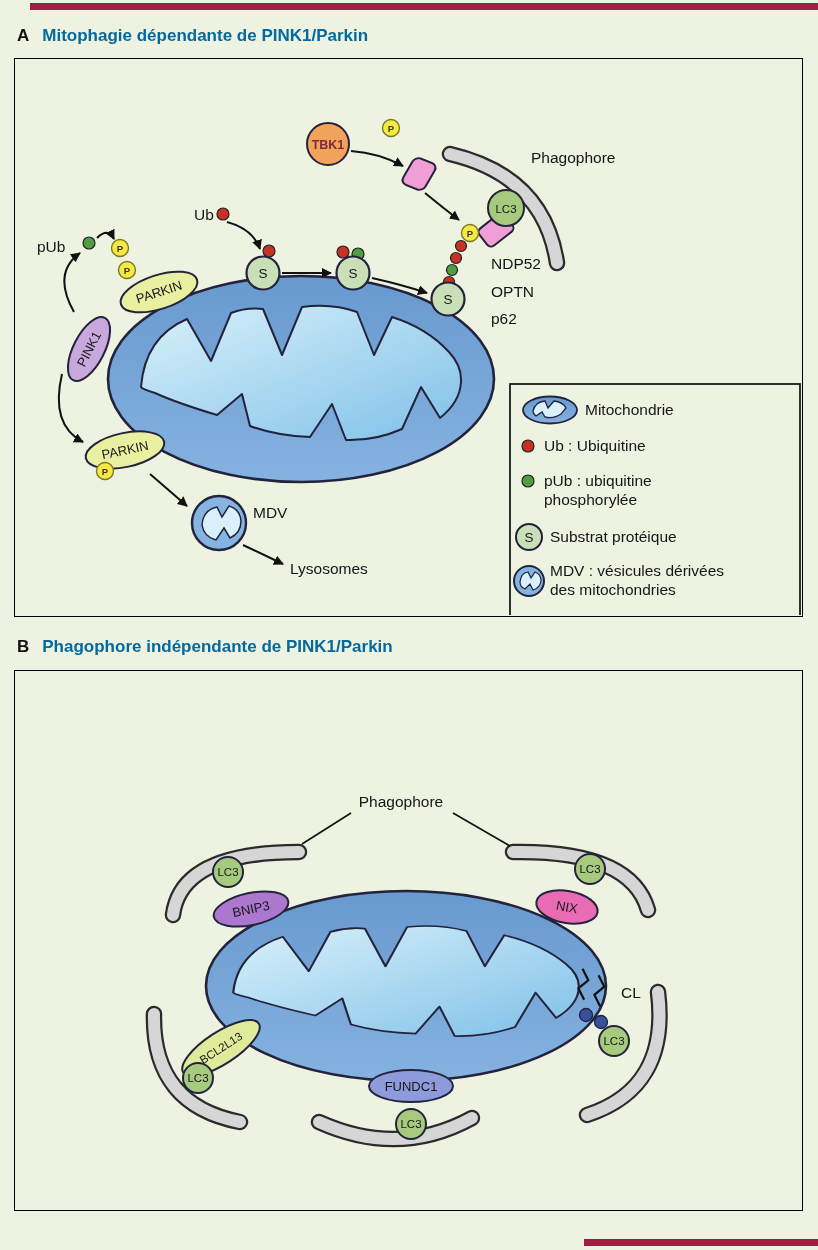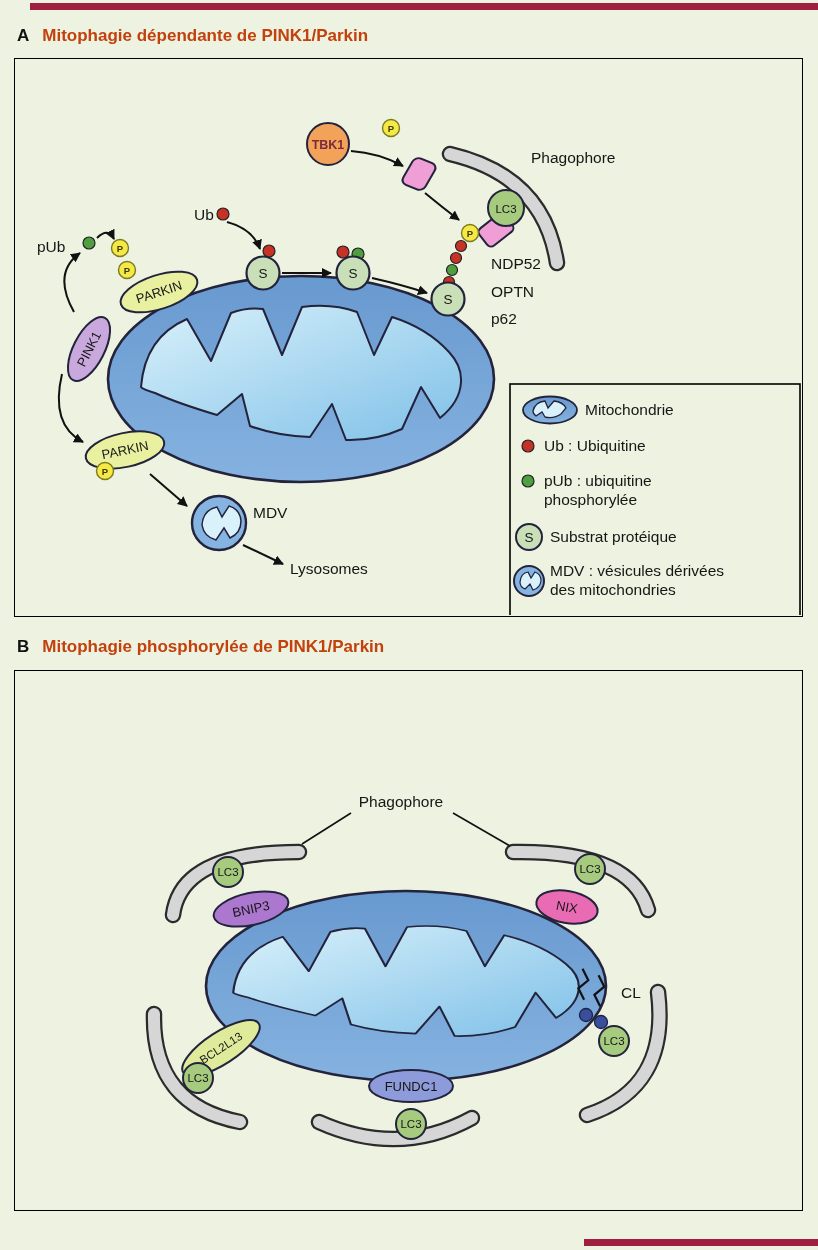--- a/index.html
+++ b/index.html
@@ -12,21 +12,21 @@
   .top-bar    { top:3px; left:30px; right:0; }
   .bottom-bar { top:1239px; left:584px; right:0; }
 
   .panel-header {
     position:absolute; display:flex; gap:13px; align-items:baseline;
     font-size:17px; font-weight:bold;
   }
   .header-a { left:17px; top:26px; }
   .header-b { left:17px; top:637px; }
   .panel-letter { color:#111; }
-  .panel-title  { color:#c2410c; }
+  .panel-title  { color:#0369a1; }
 
   .panel-box { position:absolute; left:14px; border:1.6px solid #000; box-sizing:border-box; }
   .box-a { top:58px;  width:789px; height:559px; }
   .box-b { top:670px; width:789px; height:541px; }
   svg { display:block; }
 
   svg text { font-family:"Liberation Sans", sans-serif; }
   .t        { font-size:15.5px; fill:#161616; }
   .t-prot   { font-size:13px;   fill:#161616; }
   .t-prot-sm{ font-size:11.5px; fill:#161616; }
@@ -182,21 +182,21 @@
         <circle cx="528" cy="580" r="15" fill="#85b4e2" stroke="#23233c" stroke-width="2"></circle>
         <path d="M 519 581 Q 520 572 527 571 L 530 577 L 534 571 Q 540 573 540 580 Q 539 587 532 589 L 529 583 L 524 588 Q 519 586 519 581 Z" fill="#d9f1fa" stroke="#23233c" stroke-width="1.2"></path>
         <text x="549" y="575" class="t">MDV : vésicules dérivées</text>
         <text x="549" y="594" class="t">des mitochondries</text>
       </g>
     </svg>
   </div>
 
   <div class="panel-header header-b">
     <span class="panel-letter">B</span>
-    <span class="panel-title">Mitophagie phosphorylée de PINK1/Parkin</span>
+    <span class="panel-title">Phagophore indépendante de PINK1/Parkin</span>
   </div>
 
   <div class="panel-box box-b">
     <svg width="786" height="538" viewBox="14 670 786 538">
 
       <g fill="none" stroke-linecap="round">
         <path d="M 172 914 Q 180 851 298 851" stroke="#2b2b2b" stroke-width="16.5"></path>
         <path d="M 172 914 Q 180 851 298 851" stroke="#d6d6d6" stroke-width="12"></path>
         <path d="M 512 851 Q 630 849 647 909" stroke="#2b2b2b" stroke-width="16.5"></path>
         <path d="M 512 851 Q 630 849 647 909" stroke="#d6d6d6" stroke-width="12"></path>

